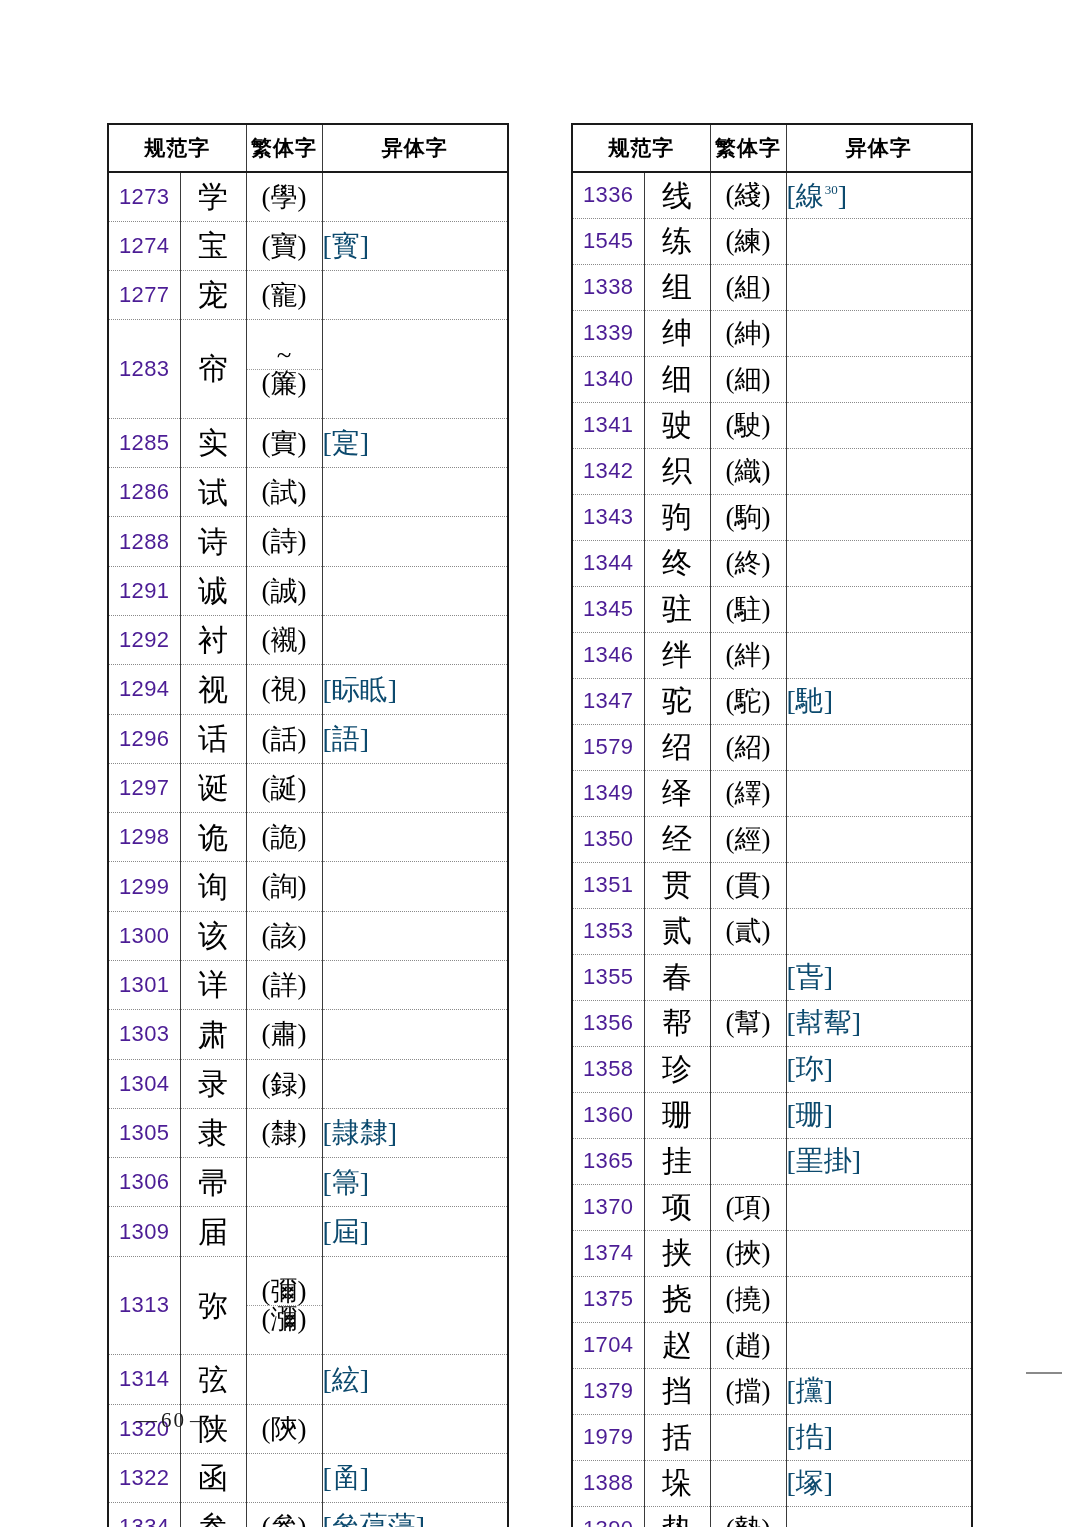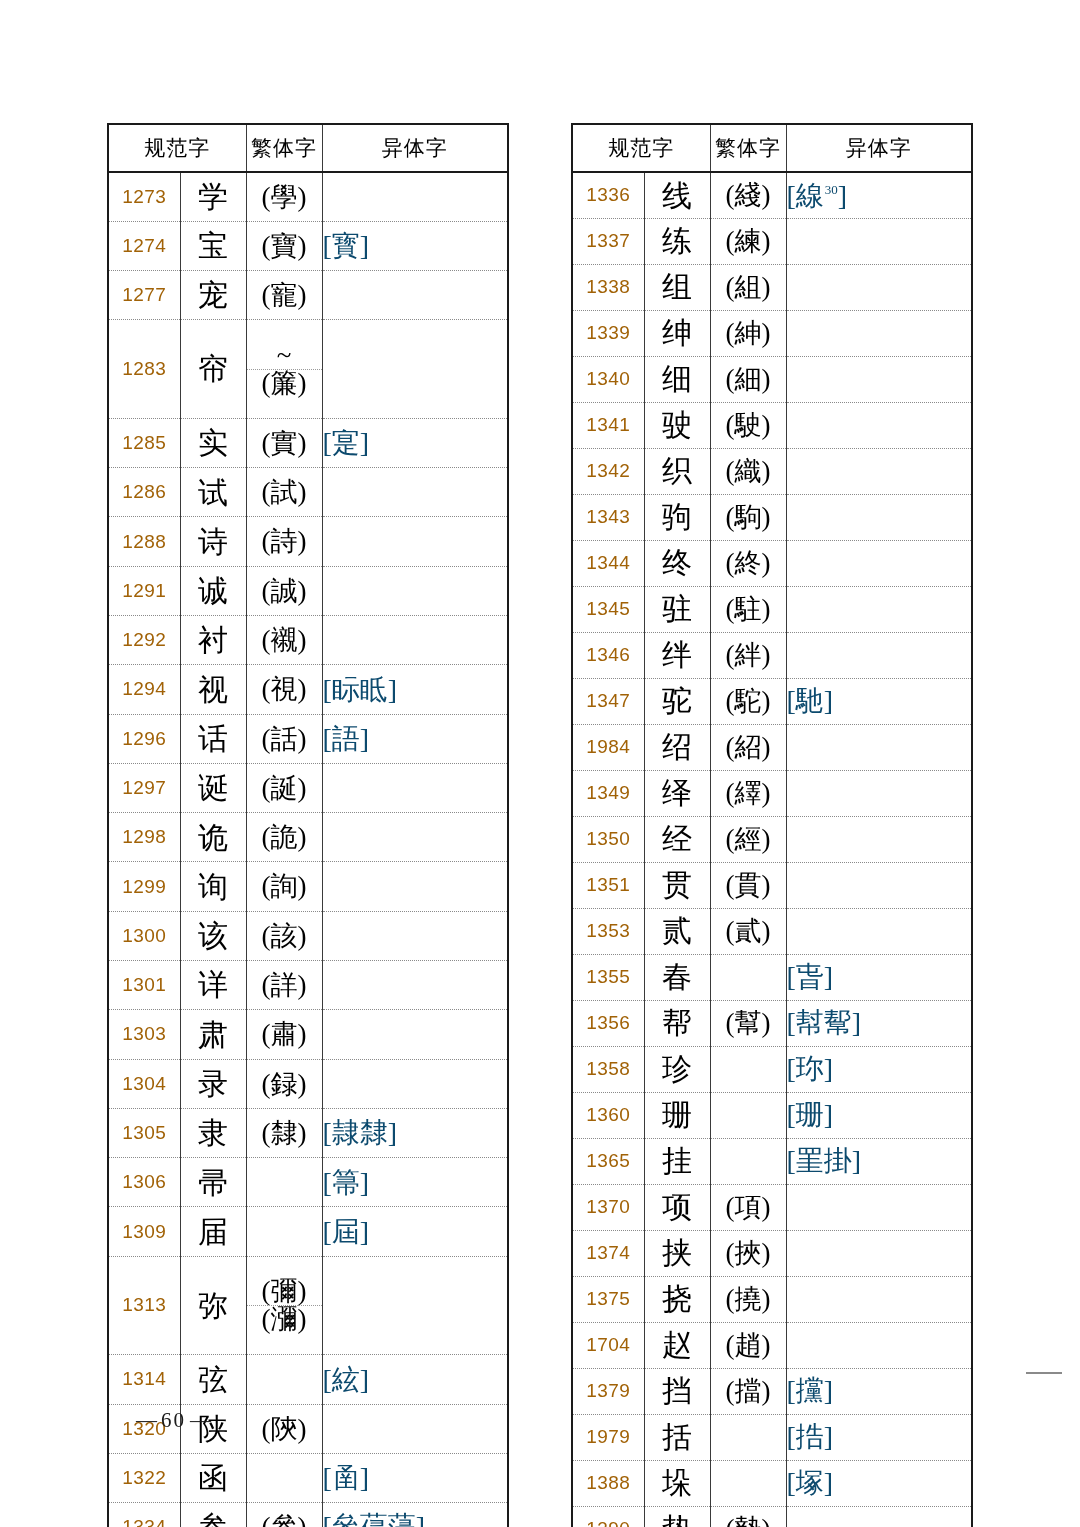--- a/index.html
+++ b/index.html
@@ -47,21 +47,21 @@
     border-bottom: 1px dotted #8a8a8a;
     padding: 0;
     margin: 0;
     vertical-align: middle;
   }
 
   
   table.charlist thead th {
     border-top: none;
     border-bottom: 2.2px solid #1a1a1a;
-    font-weight: normal;
+    font-weight: bold;
     font-size: 21px;
     letter-spacing: 1px;
     height: 46px;
     text-align: center;
     font-family: "Liberation Serif", "DejaVu Serif", serif;
   }
 
   table.charlist tbody tr:first-child > td {
     border-top: none;
   }
@@ -70,23 +70,23 @@
   }
 
   
   .col-num   { width: 72px; }
   .col-char  { width: 66px; }
   .col-trad  { width: 76px; }
   .col-var   { width: 186px; }
 
   td.num {
     text-align: center;
-    font-size: 19px;
+    font-size: 22px;
     font-family: "Liberation Sans", sans-serif;
-    color: #a16207;
+    color: #4c1d95;
     letter-spacing: 0.4px;
     border-right: 1px dotted #9a9a9a;
   }
 
   td.char {
     text-align: center;
     font-size: 30px;
     line-height: 1.05;
     color: #000000;
     border-left: 1px dotted #9a9a9a;
@@ -371,21 +371,21 @@
         </tr>
       </thead>
       <tbody id="right-body">
           <tr class="datarow">
             <td class="num">1336</td>
             <td class="char">线</td>
             <td class="trad">(綫)</td>
             <td class="var"><span>[線</span><span class="fn-sup">30</span><span>]</span></td>
           </tr>
           <tr class="datarow">
-            <td class="num">1337</td>
+            <td class="num">1545</td>
             <td class="char">练</td>
             <td class="trad">(練)</td>
             <td class="var"></td>
           </tr>
           <tr class="datarow">
             <td class="num">1338</td>
             <td class="char">组</td>
             <td class="trad">(組)</td>
             <td class="var"></td>
           </tr>
@@ -437,21 +437,21 @@
             <td class="trad">(絆)</td>
             <td class="var"></td>
           </tr>
           <tr class="datarow">
             <td class="num">1347</td>
             <td class="char">驼</td>
             <td class="trad">(駝)</td>
             <td class="var">[馳]</td>
           </tr>
           <tr class="datarow">
-            <td class="num">1984</td>
+            <td class="num">1579</td>
             <td class="char">绍</td>
             <td class="trad">(紹)</td>
             <td class="var"></td>
           </tr>
           <tr class="datarow">
             <td class="num">1349</td>
             <td class="char">绎</td>
             <td class="trad">(繹)</td>
             <td class="var"></td>
           </tr>

